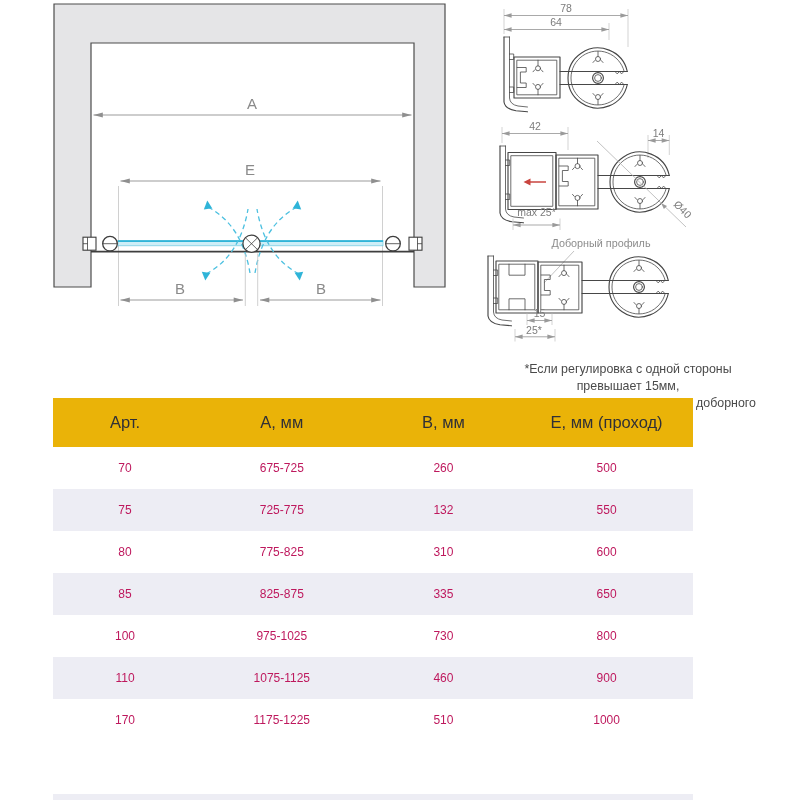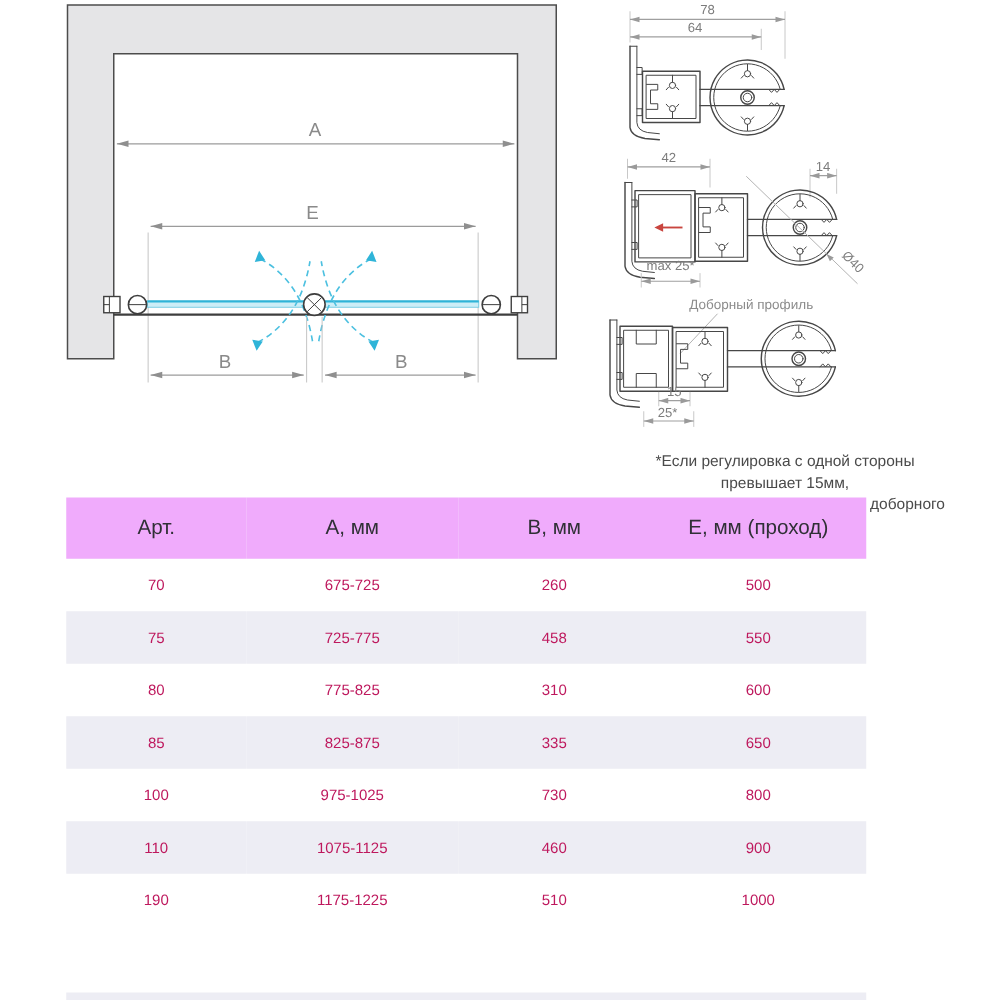--- a/index.html
+++ b/index.html
@@ -24,21 +24,21 @@
   .dt{fill:#7c7c7c;font-size:10.5px;text-anchor:middle;}
   .lbl{fill:#8c8c8c;font-size:10.8px;text-anchor:middle;}
   .thin{stroke:#b3b3b3;stroke-width:0.8;}
   
   #note{position:absolute;left:497px;top:361px;width:262px;font-size:12.4px;
         line-height:17px;color:#4a4a4a;text-align:center;}
   
   #tableWrap{position:absolute;left:53px;top:398px;width:640px;}
   table{border-collapse:collapse;table-layout:fixed;width:640px;text-align:center;}
   col.c1{width:22.5%;} col.c2{width:26.5%;} col.c3{width:24%;} col.c4{width:27%;}
-  thead th{height:49px;background:#f0abfc;font-weight:400;font-size:16.5px;color:#303036;padding:0;}
+  thead th{height:49px;background:#eab308;font-weight:400;font-size:16.5px;color:#303036;padding:0;}
   tbody td{height:42px;font-size:12px;color:#be185d;padding:0;}
   tbody tr:nth-child(even) td{background:#ededf4;}
   .sliver{position:absolute;left:53px;top:794px;width:640px;height:6px;background:#ededf4;}
 </style>
 </head>
 <body>
 
 <div id="app">
 
   <svg id="plan" width="420" height="350" viewBox="0 0 420 350">
@@ -276,21 +276,21 @@
       <tbody>
           <tr>
             <td>70</td>
             <td>675-725</td>
             <td>260</td>
             <td>500</td>
           </tr>
           <tr>
             <td>75</td>
             <td>725-775</td>
-            <td>458</td>
+            <td>132</td>
             <td>550</td>
           </tr>
           <tr>
             <td>80</td>
             <td>775-825</td>
             <td>310</td>
             <td>600</td>
           </tr>
           <tr>
             <td>85</td>
@@ -304,21 +304,21 @@
             <td>730</td>
             <td>800</td>
           </tr>
           <tr>
             <td>110</td>
             <td>1075-1125</td>
             <td>460</td>
             <td>900</td>
           </tr>
           <tr>
-            <td>190</td>
+            <td>170</td>
             <td>1175-1225</td>
             <td>510</td>
             <td>1000</td>
           </tr>
         </tbody>
     </table>
   </div>
   <div class="sliver"></div>
 
 </div>

